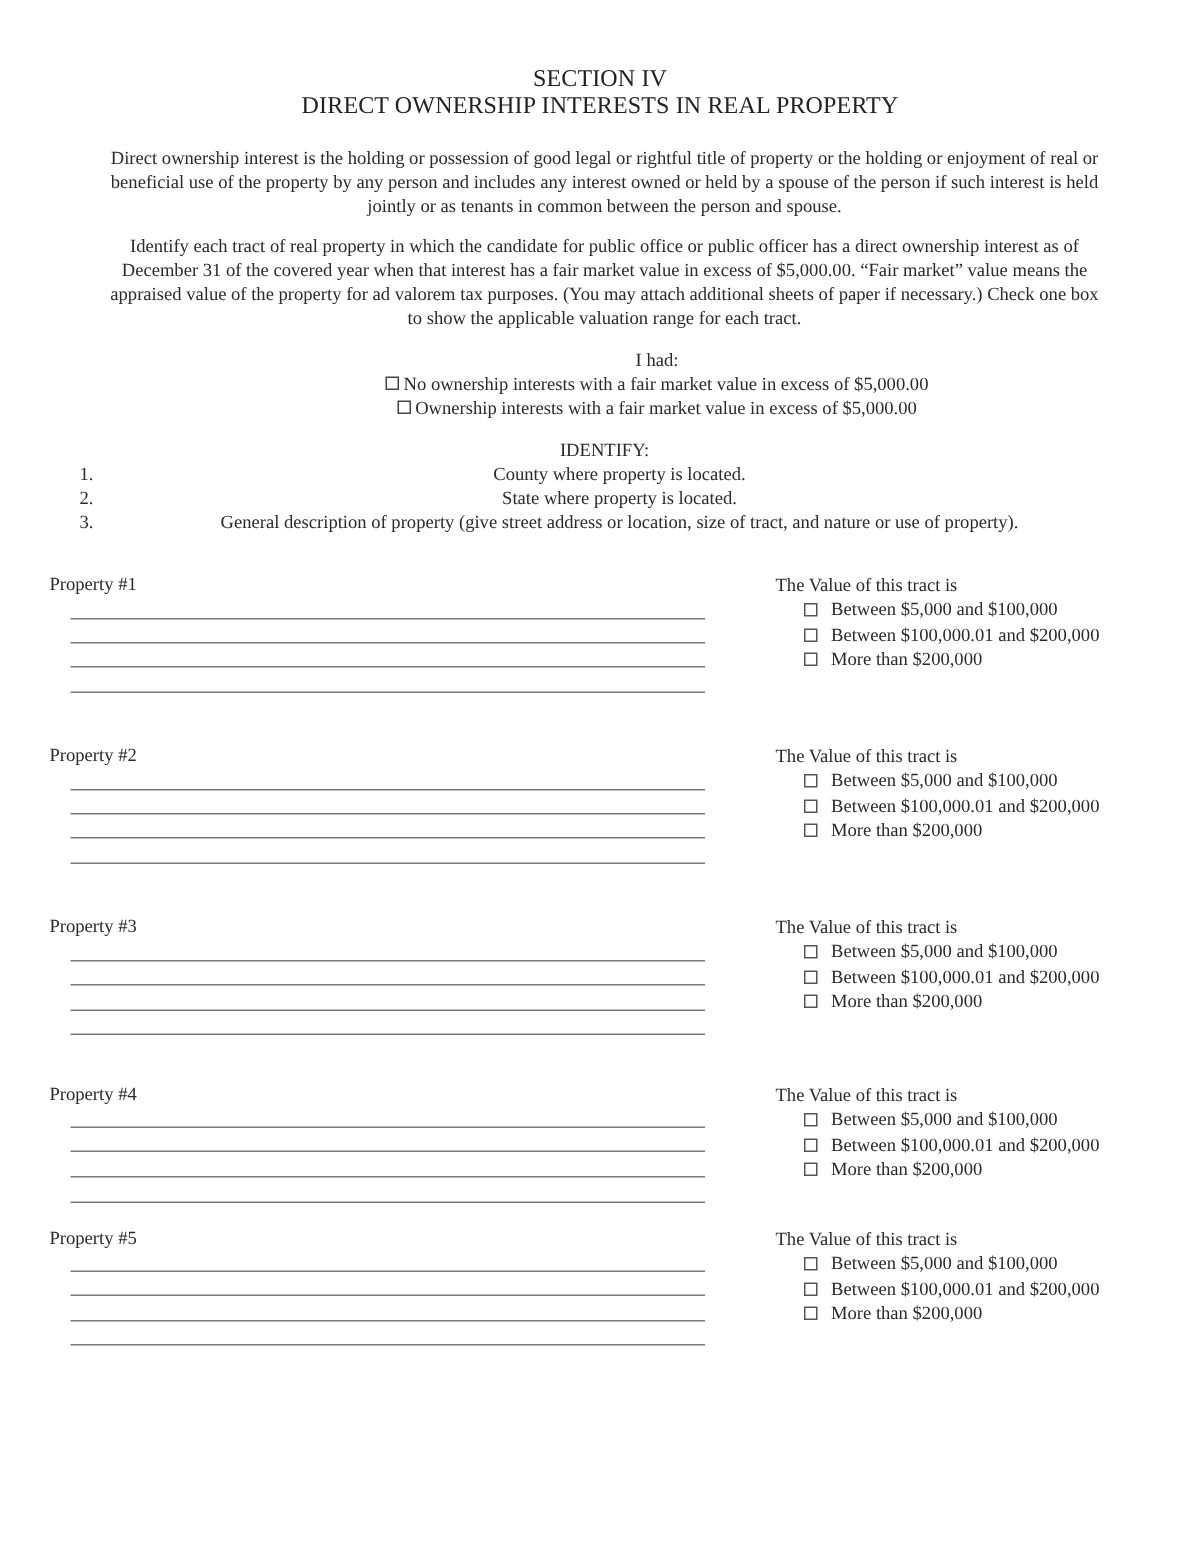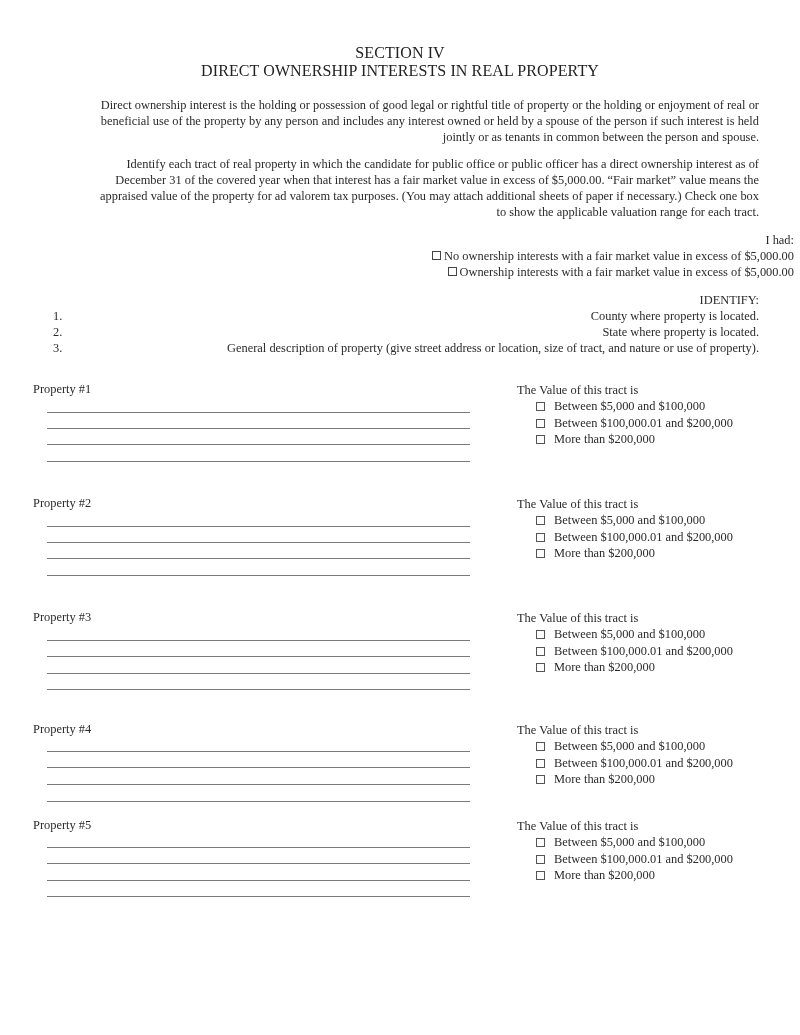--- a/index.html
+++ b/index.html
@@ -9,21 +9,21 @@
     color: #2a2a2a;
     font-size: 12.4px;
   }
   .abs { position: absolute; }
   .title {
     left: 0; width: 800px; text-align: center;
     font-size: 16px; letter-spacing: 0.1px; color: #222;
   }
   .para {
     left: 47px; width: 712px; line-height: 16px; color: #2a2a2a;
-    text-align: right;
+    text-align: center;
   }
   .line { line-height: 16px; white-space: nowrap; }
   .box {
     display: inline-block; width: 7px; height: 7px; border: 1px solid #444;
     vertical-align: 0px; margin-right: 3px;
   }
   .box-lg {
     display: inline-block; width: 7px; height: 7px; border: 1px solid #555;
     vertical-align: 1px;
   }

